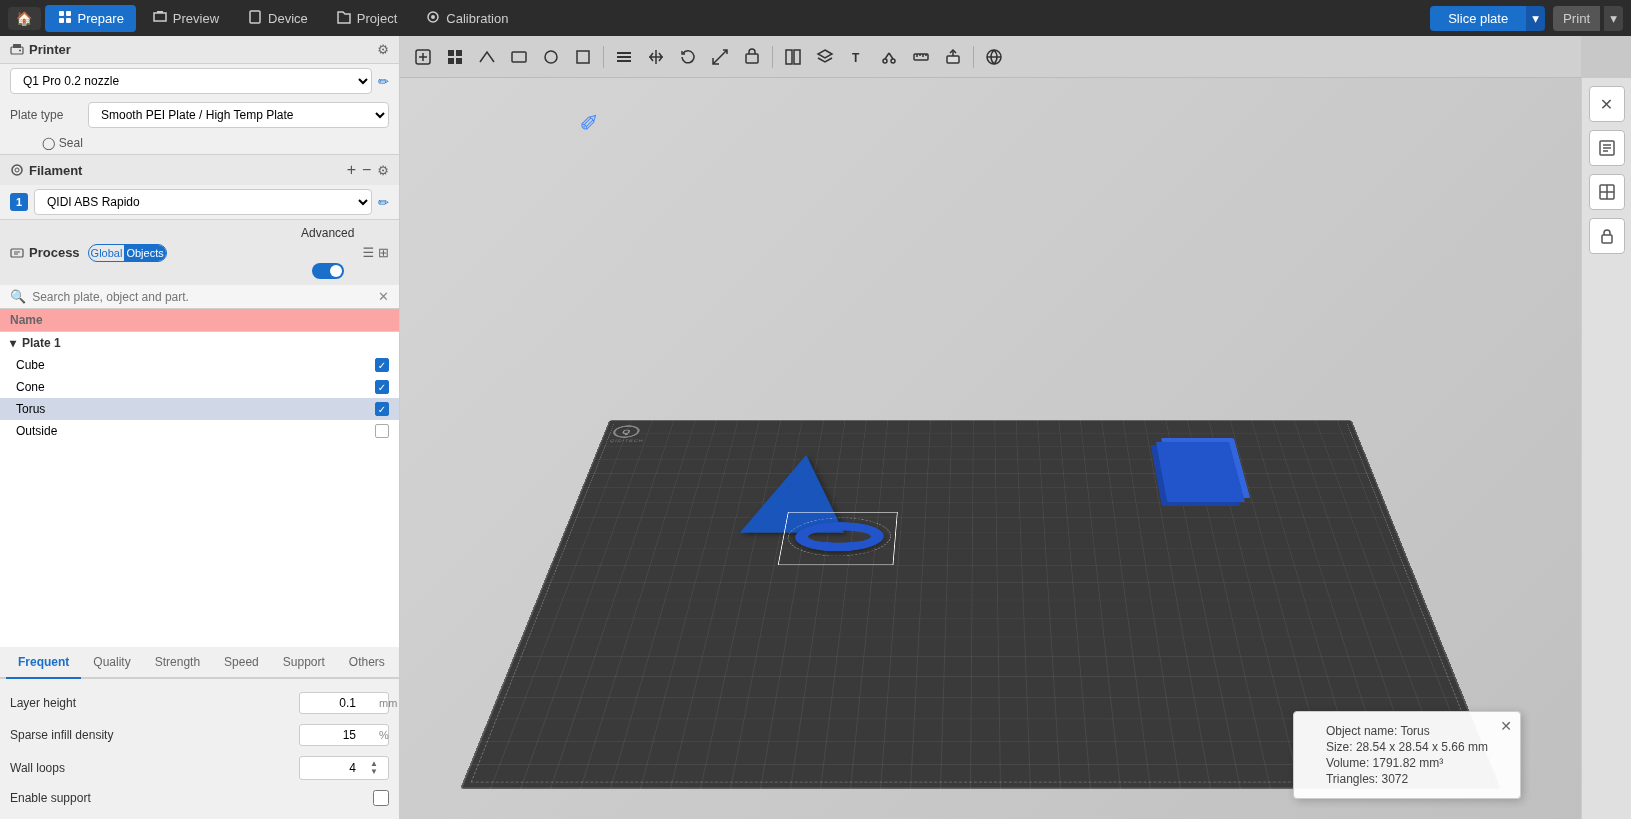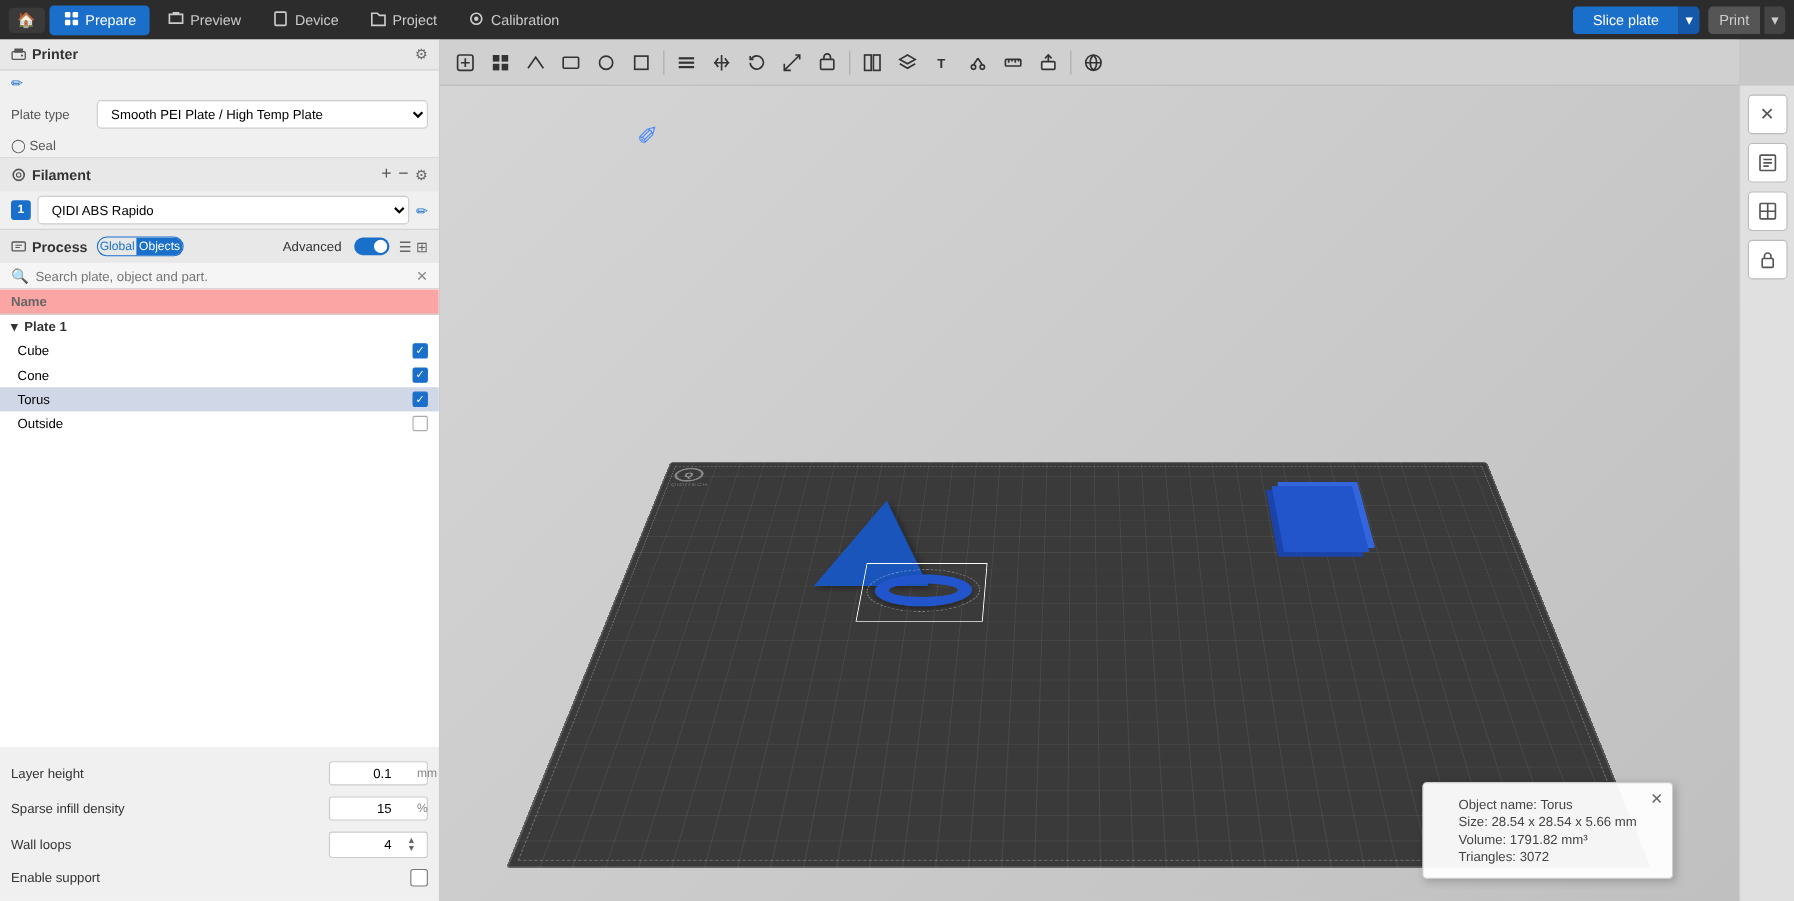--- a/index.html
+++ b/index.html
@@ -36,42 +36,42 @@
     .gear-icon { cursor: pointer; color: #666; }
 
     .printer-row { display: flex; align-items: center; padding: 4px 10px; gap: 6px; }
     .printer-select { flex: 1; border: 1px solid #ccc; border-radius: 4px; padding: 4px 8px; background: white; font-size: 12px; cursor: pointer; }
     .edit-icon { color: #1a6fca; cursor: pointer; }
 
     .plate-row { display: flex; align-items: center; padding: 4px 10px; gap: 8px; }
     .plate-label { font-size: 12px; color: #555; min-width: 70px; }
     .plate-select { flex: 1; border: 1px solid #ccc; border-radius: 4px; padding: 4px 8px; background: white; font-size: 12px; cursor: pointer; }
 
-    .seal-row { padding: 4px 10px; font-size: 12px; color: #555; }
+    .seal-row { padding: 4px 10px; font-size: 12px; color: #555; margin-left: 32px; }
 
     
     .filament-section { border-top: 1px solid #d0d0d0; }
     .filament-header { display: flex; align-items: center; padding: 6px 10px; gap: 6px; background: #e8e8e8; }
     .filament-title { flex: 1; font-weight: 600; font-size: 13px; color: #333; display: flex; align-items: center; gap: 5px; }
     .filament-add { cursor: pointer; color: #555; font-size: 16px; }
     .filament-remove { cursor: pointer; color: #555; font-size: 16px; }
     .filament-gear { cursor: pointer; color: #666; }
 
     .filament-row { display: flex; align-items: center; padding: 4px 10px; gap: 6px; }
     .filament-num { background: #1a6fca; color: white; border-radius: 3px; width: 18px; height: 18px; display: flex; align-items: center; justify-content: center; font-size: 11px; font-weight: bold; }
     .filament-select { flex: 1; border: 1px solid #ccc; border-radius: 4px; padding: 4px 8px; background: white; font-size: 12px; cursor: pointer; }
 
     
     .process-section { border-top: 1px solid #d0d0d0; }
     .process-header { display: flex; align-items: center; padding: 6px 10px; gap: 8px; background: #e8e8e8; }
     .process-title { font-weight: 600; font-size: 13px; color: #333; display: flex; align-items: center; gap: 5px; }
     .toggle-group { display: flex; border-radius: 12px; overflow: hidden; border: 1px solid #1a6fca; }
     .toggle-btn { padding: 2px 2px; font-size: 11px; cursor: pointer; border: none; background: transparent; color: #1a6fca; }
     .toggle-btn.active { background: #1a6fca; color: white; }
-    .advanced-row { display: flex; align-items: center; gap: 12px; margin-left: auto; font-size: 12px; color: #333; }
+    .advanced-row { display: flex; align-items: center; gap: 23px; margin-left: auto; font-size: 12px; color: #333; flex-direction: column; }
     .toggle-switch { width: 32px; height: 16px; background: #1a6fca; border-radius: 8px; position: relative; cursor: pointer; }
     .toggle-switch::after { content: ''; position: absolute; width: 12px; height: 12px; background: white; border-radius: 50%; top: 2px; right: 2px; }
     .process-icons { display: flex; gap: 4px; }
     .process-icon-btn { cursor: pointer; color: #666; }
 
     
     .search-bar { display: flex; align-items: center; padding: 4px 10px; gap: 6px; border-bottom: 1px solid #d0d0d0; background: #f5f5f5; }
     .search-input { flex: 1; border: none; background: transparent; font-size: 12px; outline: none; color: #333; }
     .search-close { cursor: pointer; color: #888; }
 
@@ -251,20 +251,23 @@
             <rect x="1" y="4" width="12" height="7" rx="1" fill="none" stroke="#555" stroke-width="1.2"></rect>
             <rect x="3" y="1" width="8" height="4" rx="0.5" fill="#555"></rect>
             <circle cx="10" cy="7.5" r="1" fill="#555"></circle>
           </svg>
         <span>Printer</span>
       </span>
       <span class="gear-icon">⚙</span>
     </div>
 
     <div class="printer-row">
+      <select class="printer-select">
+        <option>Q1 Pro 0.2 nozzle</option>
+      </select>
       <span class="edit-icon">✏</span>
     </div>
 
     <div class="plate-row">
       <span class="plate-label">Plate type</span>
       <select class="plate-select">
         <option>Smooth PEI Plate / High Temp Plate</option>
       </select>
     </div>
 
@@ -350,20 +353,28 @@
         <span>Torus</span>
         <div class="checkbox checked">✓</div>
       </div>
 
       <div class="tree-item child">
         <span>Outside</span>
         <div class="checkbox"></div>
       </div>
     </div>
 
+    <div class="tabs-bar">
+      <div class="tab active">Frequent</div>
+      <div class="tab">Quality</div>
+      <div class="tab">Strength</div>
+      <div class="tab">Speed</div>
+      <div class="tab">Support</div>
+      <div class="tab">Others</div>
+    </div>
 
     <div class="fields-section">
 
       <div class="field-row">
         <span class="field-label">Layer height</span>
         <div class="field-input">
           <input type="text" value="0.1" style="width: 50px; border: none; outline: none; font-size: 12px; text-align: right;">
           <span class="field-unit">mm</span>
         </div>
       </div>

